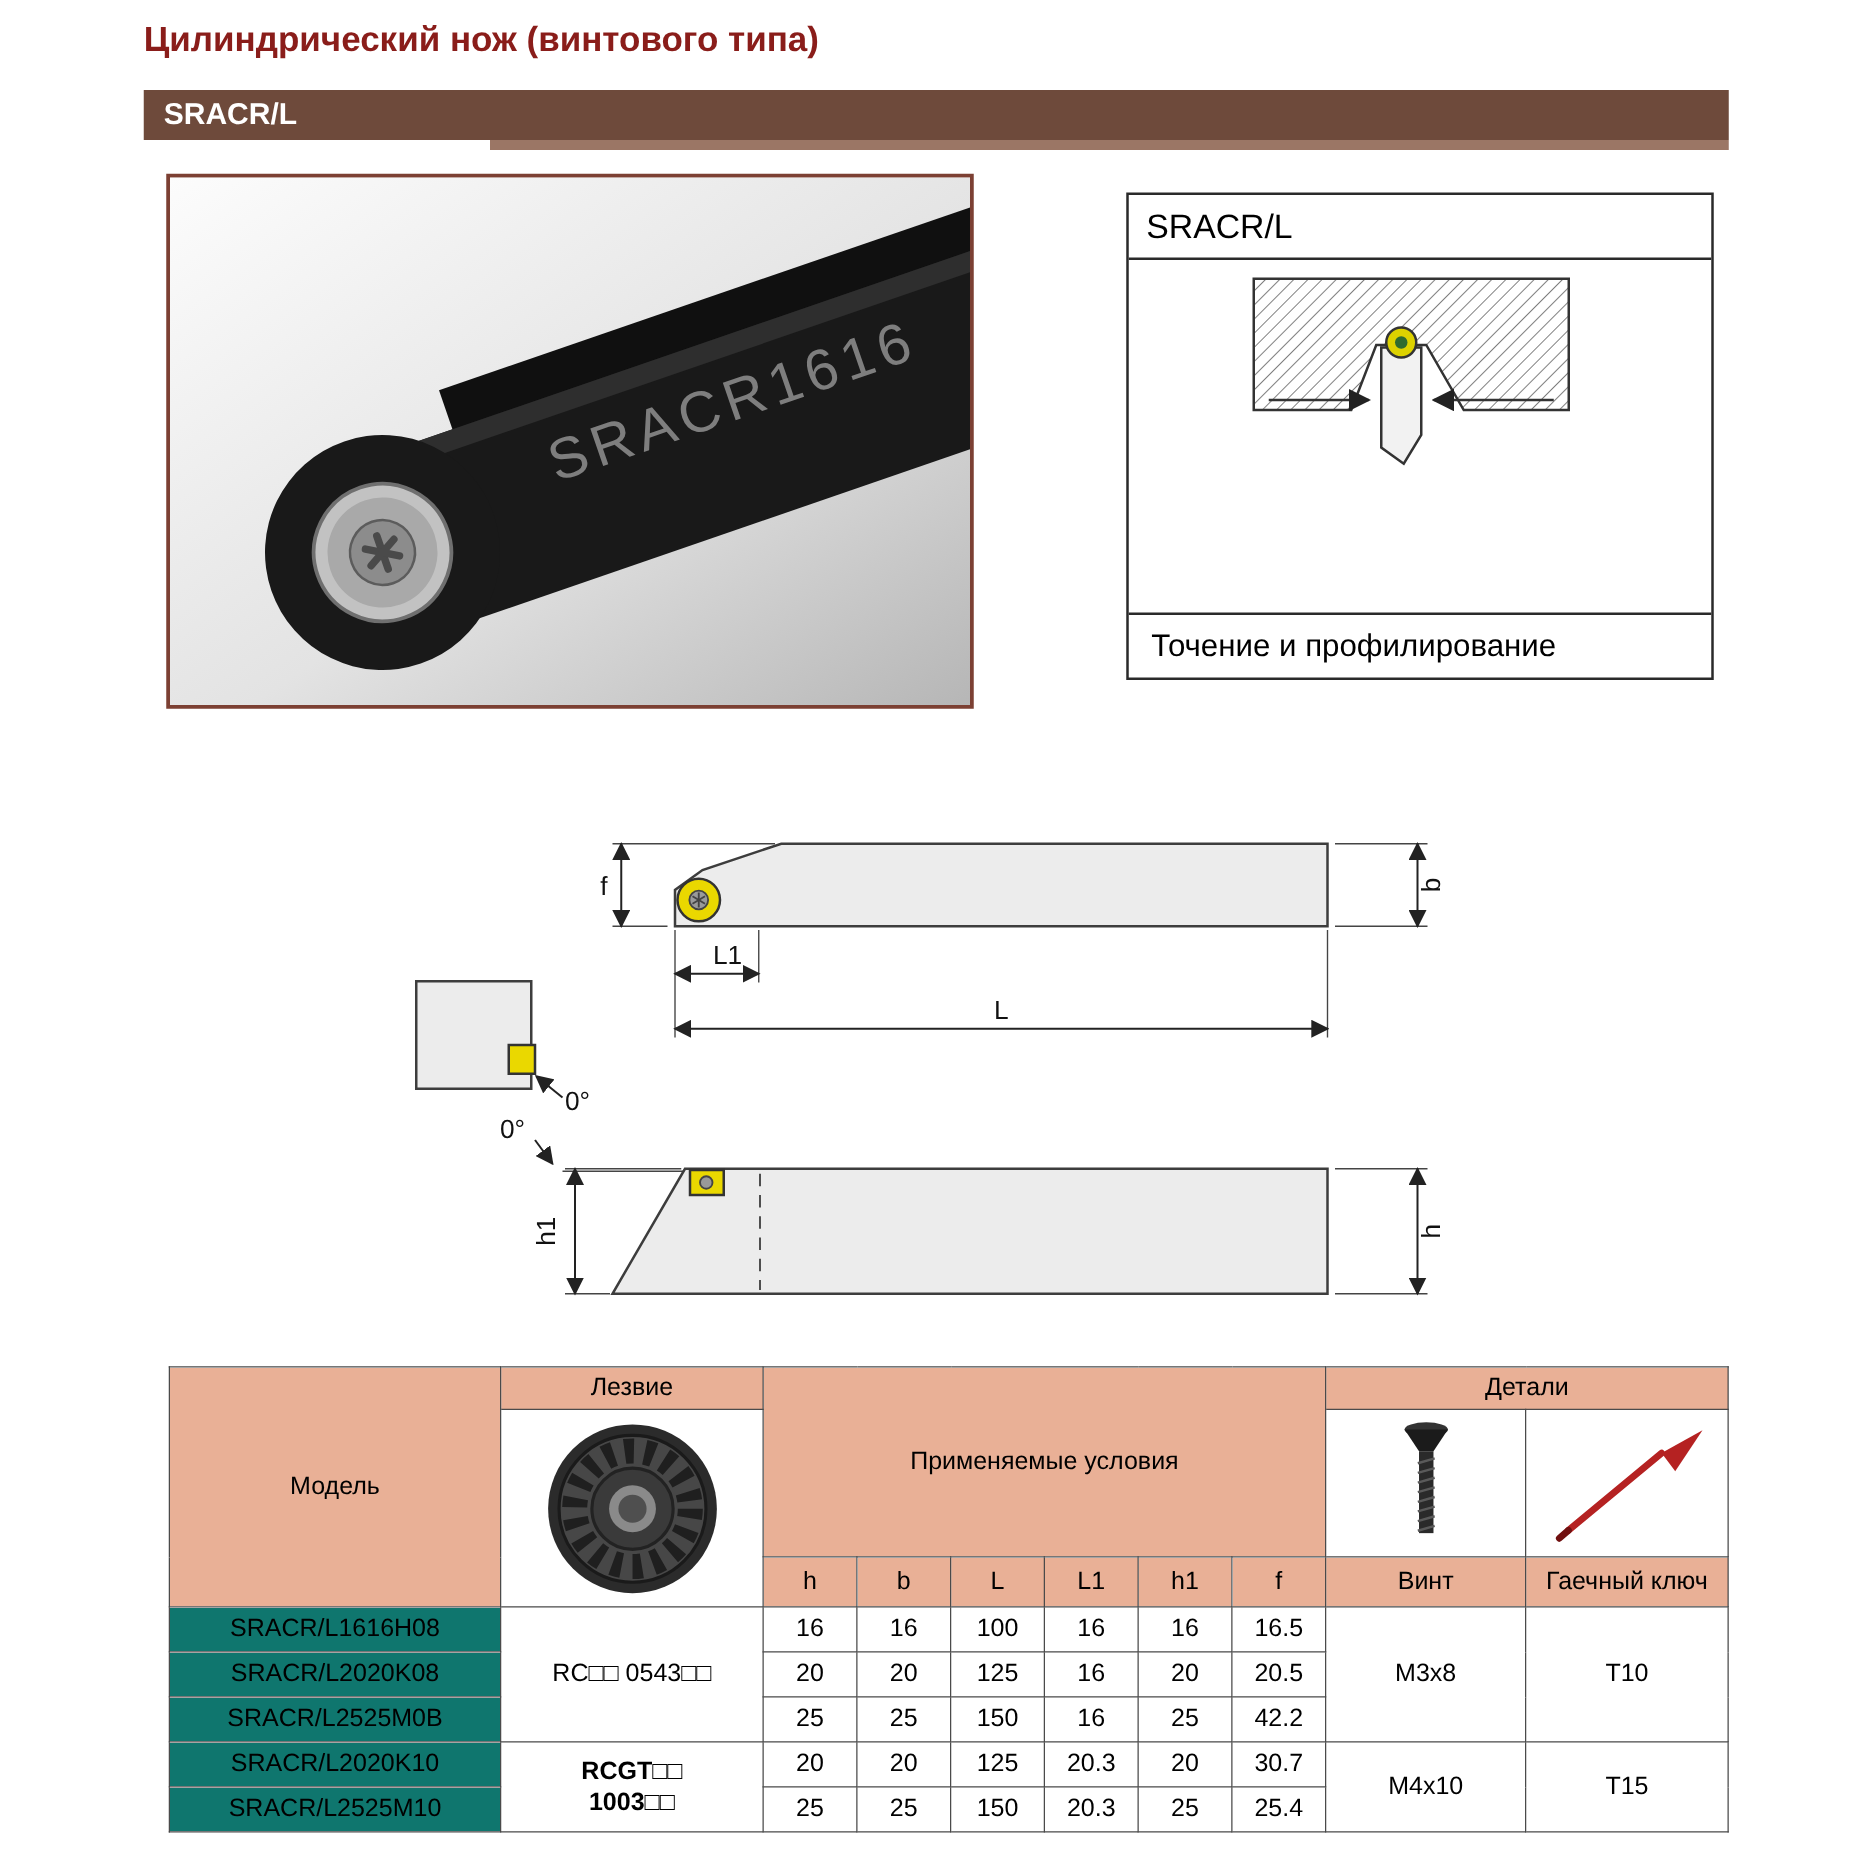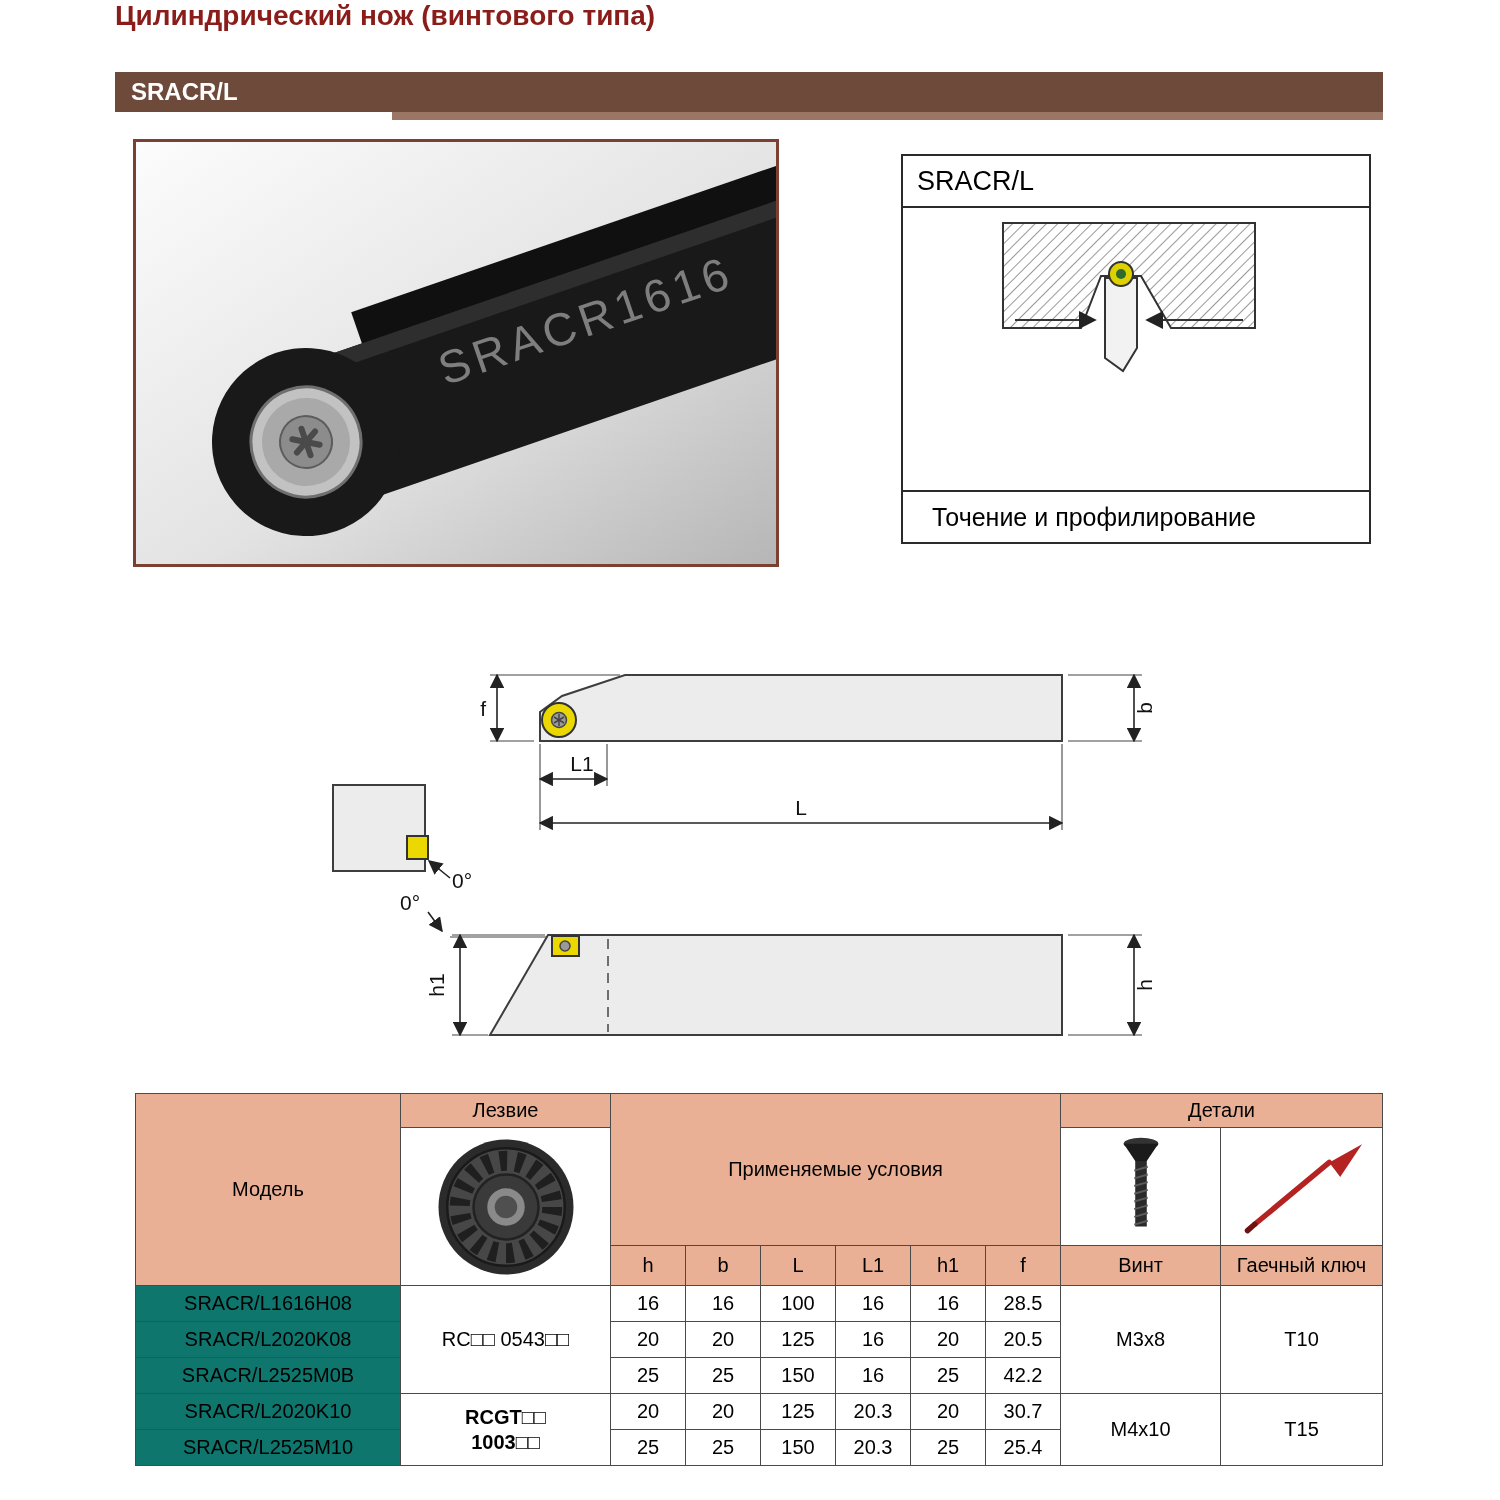--- a/index.html
+++ b/index.html
@@ -3,21 +3,21 @@
 <meta charset="utf-8">
 <style>
   * { margin:0; padding:0; box-sizing:border-box; }
   html,body { background:#ffffff; }
   body {
     width:1500px; height:1500px; position:relative;
     font-family:"Liberation Sans", sans-serif; color:#000;
   }
 
   .page-title {
-    position:absolute; left:115px; top:0;
+    position:absolute; left:115px; top:16px;
     font-size:28px; font-weight:bold; color:#8a1d1a;
   }
 
   .series-bar {
     position:absolute; left:115px; top:72px; width:1268px; height:40px;
     background:#6e4a3b; color:#ffffff; font-size:24px; font-weight:bold;
     line-height:40px; padding-left:16px;
   }
   .series-bar-accent {
     position:absolute; left:392px; top:112px; width:991px; height:8px;
@@ -34,21 +34,21 @@
     position:absolute; left:901px; top:154px; width:470px; height:390px;
     border:2px solid #2a2a2a; background:#fff;
   }
   .info-title {
     height:52px; line-height:50px; padding-left:14px;
     font-size:27px; border-bottom:2px solid #2a2a2a;
   }
   .info-diagram { height:282px; }
   .info-diagram svg { display:block; margin:0 auto; }
   .info-caption {
-    height:52px; line-height:50px; padding-left:29px;
+    height:52px; line-height:50px; padding-left:18px;
     font-size:25px; border-top:2px solid #2a2a2a;
   }
 
   .drawing { position:absolute; left:300px; top:640px; width:910px; height:450px; }
 
   .dim   { stroke:#222; stroke-width:1.6; }
   .ext   { stroke:#444; stroke-width:1.1; }
   .dlabel{ font-size:21px; fill:#111; }
 
   .spec-table {
@@ -253,21 +253,21 @@
       </tr>
 
       <tr class="rd">
         <td class="model">SRACR/L1616H08</td>
         <td class="blade-code" rowspan="3">RC□□ 0543□□</td>
         <td>16</td>
         <td>16</td>
         <td>100</td>
         <td>16</td>
         <td>16</td>
-        <td>28.5</td>
+        <td>16.5</td>
         <td rowspan="3">M3x8</td>
         <td rowspan="3">T10</td>
       </tr>
       <tr class="rd">
         <td class="model">SRACR/L2020K08</td>
         <td>20</td>
         <td>20</td>
         <td>125</td>
         <td>16</td>
         <td>20</td>

